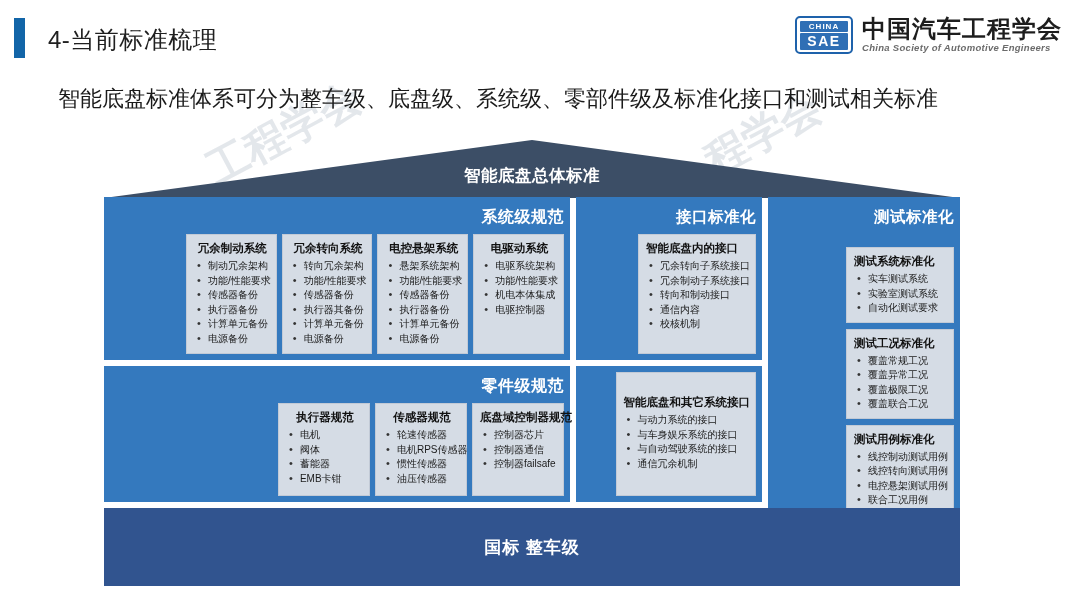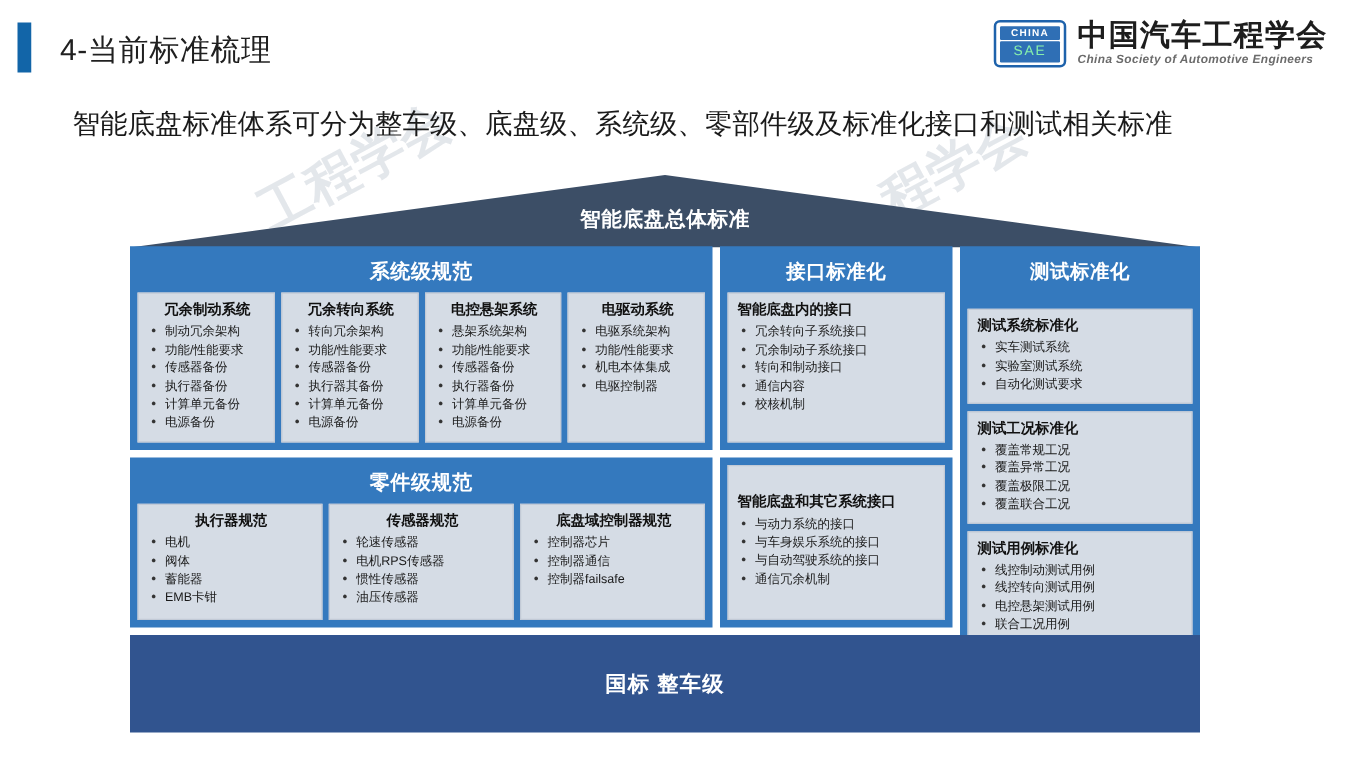--- a/index.html
+++ b/index.html
@@ -32,21 +32,21 @@
     width:58px; height:38px; border:2.5px solid #1e62ab; border-radius:5px;
     display:flex; flex-direction:column; align-items:center; justify-content:flex-end;
     padding:2px 3px; gap:1px; background:#fff;
   }
   .logo-mark .lm-top {
     background:#2f6fb5; color:#fff; font-size:8px; font-weight:bold;
     letter-spacing:1px; width:100%; text-align:center; line-height:11px;
     border-radius:1px;
   }
   .logo-mark .lm-bot {
-    background:#2f6fb5; color:#86efac; font-size:11px; font-weight:normal;
+    background:#2f6fb5; color:#ffffff; font-size:14px; font-weight:bold;
     letter-spacing:1.5px; width:100%; text-align:center; line-height:17px;
     border-radius:1px;
   }
   .logo-text { display:flex; flex-direction:column; justify-content:center; }
   .logo-cn { font-size:24px; font-weight:bold; color:#1d1d1d; letter-spacing:1px; line-height:26px; }
   .logo-en { font-size:9.5px; color:#6b6b6b; font-style:italic; font-weight:bold;
              letter-spacing:.3px; line-height:12px; }
 
   
   .wm {
@@ -66,21 +66,21 @@
     color:#ffffff; font-size:16.5px; font-weight:bold; letter-spacing:.5px;
     padding-top:14px;
   }
 
   
   .house { position:absolute; left:104px; top:197px; width:856px; height:305px; display:flex; gap:6px; }
   .col-left  { width:466px; display:flex; flex-direction:column; gap:6px; }
   .col-mid   { width:186px; display:flex; flex-direction:column; gap:6px; }
   .col-right { width:192px; display:flex; flex-direction:column; gap:6px; }
 
-  .panel { background:#3479be; padding:6px; display:flex; flex-direction:column; }
+  .panel { background:#3479be; padding:6px; display:flex; flex-direction:column;align-items:flex-end; }
   .panel-head {
     text-align:center; color:#fff; font-weight:bold; font-size:16px;
     padding:4px 0 6px 0; letter-spacing:.5px;
   }
   .panel-head.sm { font-size:15.5px; }
   .panel-body { display:flex; gap:5px; flex:1; }
 
   .card {
     background:#d5dce5; border:1px solid #c2cad6; padding:6px 5px 6px 7px;
     flex:1; display:flex; flex-direction:column; min-width:0;

